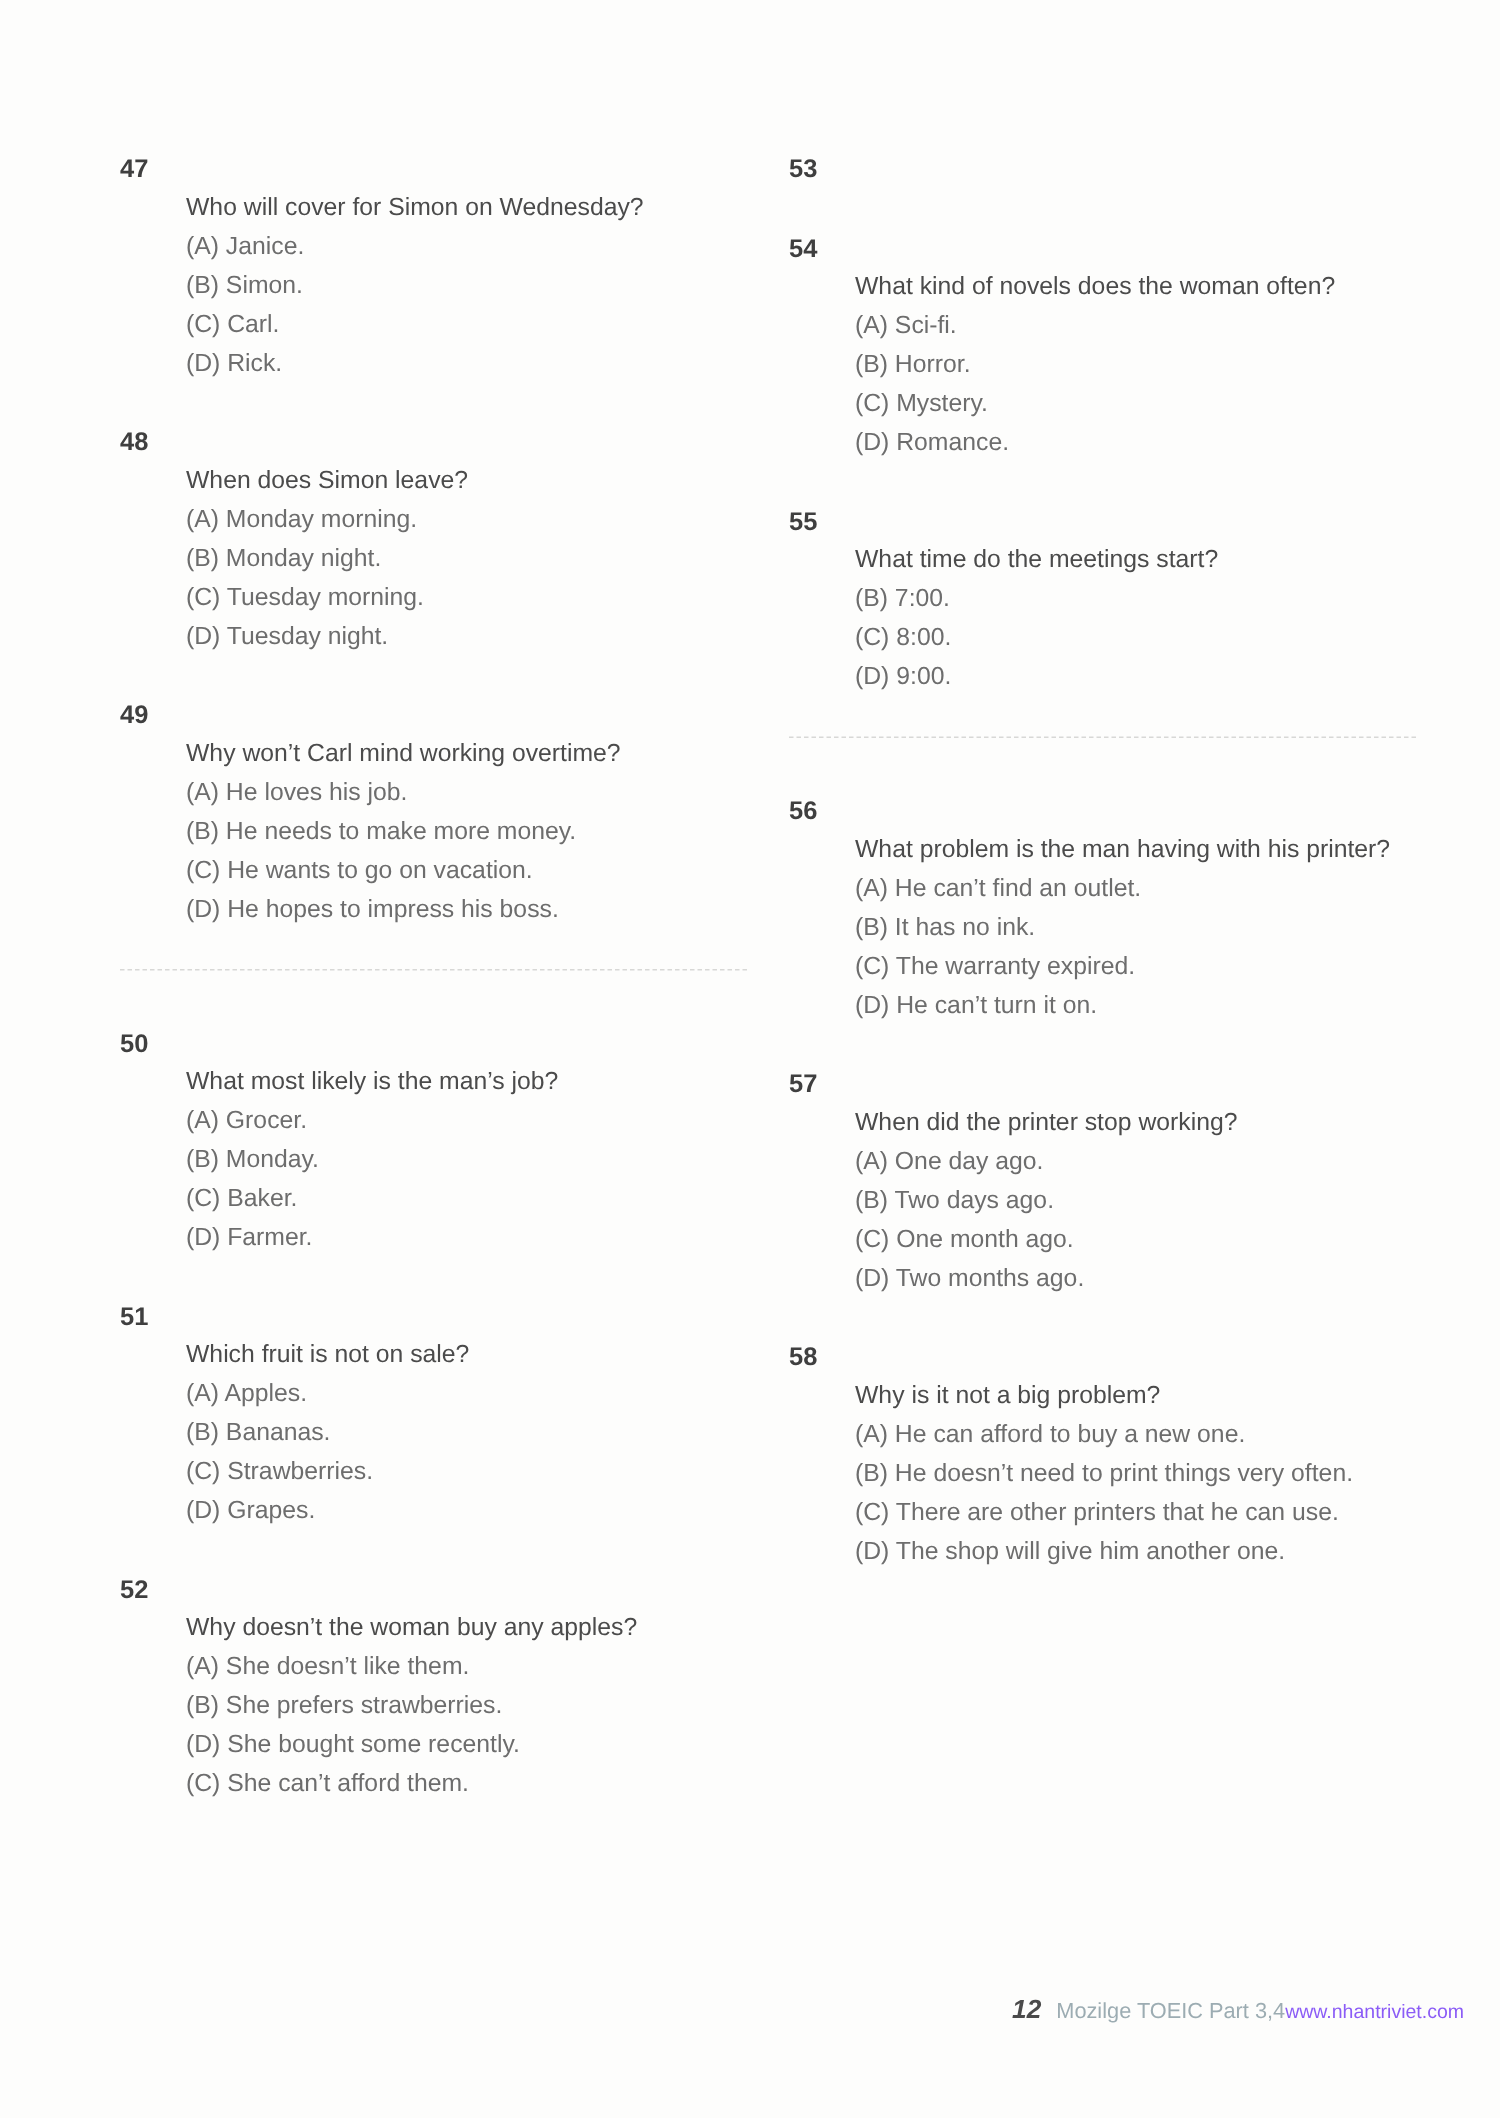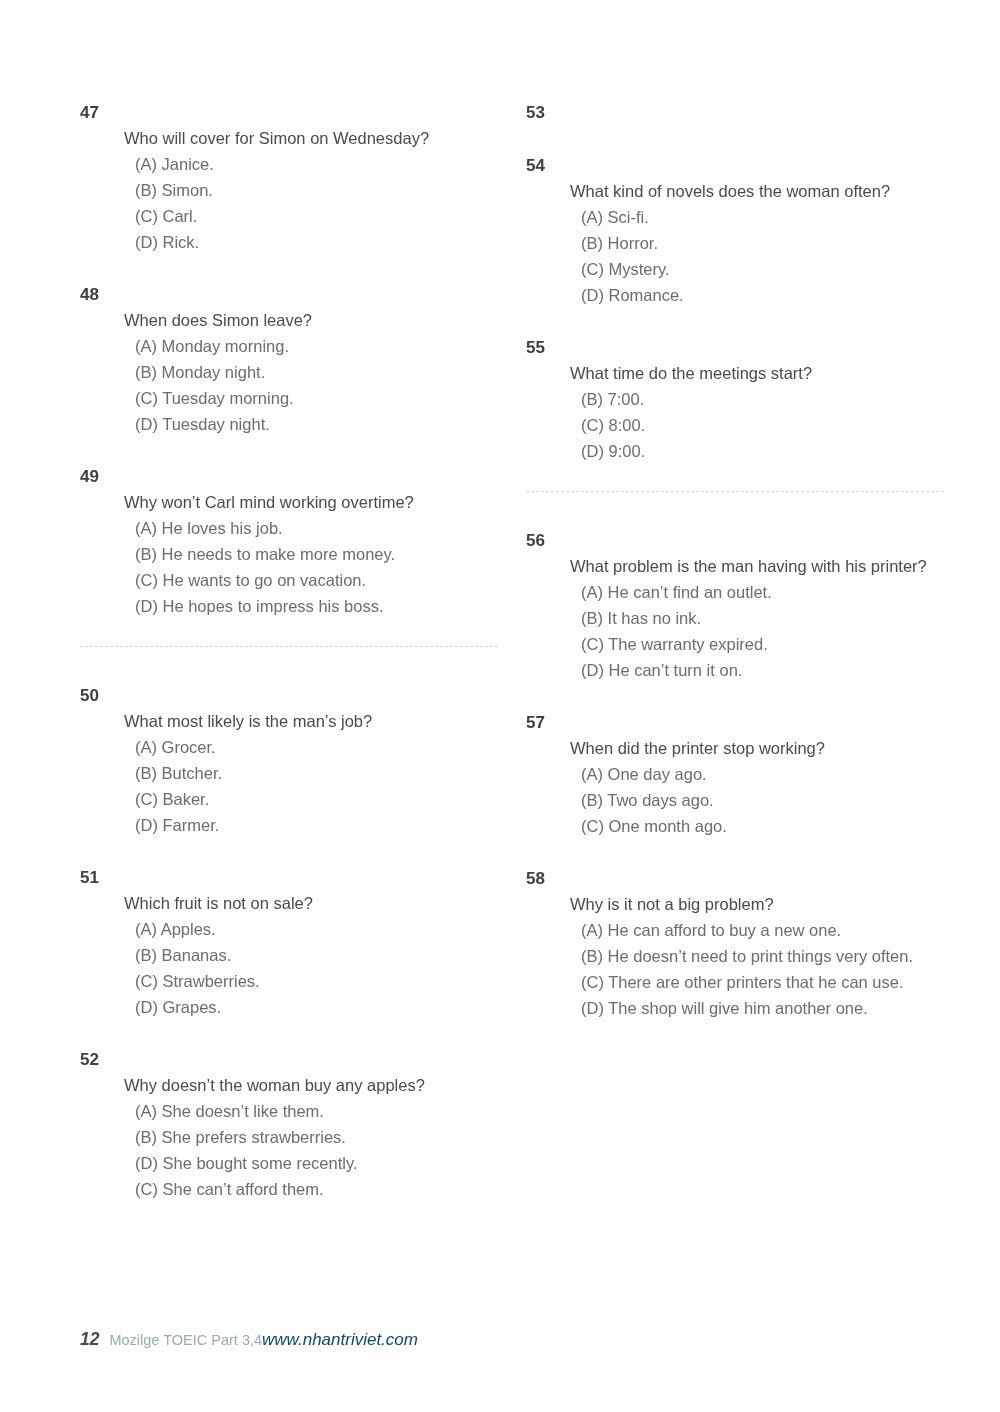--- a/index.html
+++ b/index.html
@@ -32,49 +32,47 @@
   .qtext {
     font-size:16.5px;
     color:#4b4b4b;
     line-height:26px;
     margin-top:25px;
   }
   .option {
     font-size:16.5px;
     color:#6d6d6d;
     line-height:26px;
-    margin-left:11px;
   }
   .divider {
     border-top:1px dashed #d8d8d6;
     margin:14px 0 36px 0;
   }
   .footer {
     position:absolute;
     left:80px; right:72px; bottom:62px;
     display:flex;
-    justify-content:flex-start;
+    justify-content:flex-end;
     align-items:baseline;
   }
   .footer-left { display:flex; align-items:baseline; }
   .page-num {
     font-weight:bold;
     font-style:italic;
     font-size:17.5px;
     color:#4a4a4a;
     margin-right:10px;
   }
   .book-title {
     font-size:14.5px;
     color:#9cacb2;
   }
   .website {
-    font-size:17px;
-    color:#0c4a6e;
-    font-style:italic;
+    font-size:13px;
+    color:#8b5cf6;
   }
 </style>
 </head>
 <body>
 
 <div class="page">
   <div class="content">
 
     <div class="col">
 
@@ -111,21 +109,21 @@
         </div>
       </div>
 
       <div class="divider"></div>
 
       <div class="question">
         <div class="qnum">50</div>
         <div class="qbody">
           <div class="qtext">What most likely is the man’s job?</div>
           <div class="option">(A) Grocer.</div>
-          <div class="option">(B) Butcher.</div>
+          <div class="option">(B) Monday.</div>
           <div class="option">(C) Baker.</div>
           <div class="option">(D) Farmer.</div>
         </div>
       </div>
 
       <div class="question">
         <div class="qnum">51</div>
         <div class="qbody">
           <div class="qtext">Which fruit is not on sale?</div>
           <div class="option">(A) Apples.</div>
@@ -188,20 +186,21 @@
         </div>
       </div>
 
       <div class="question">
         <div class="qnum">57</div>
         <div class="qbody">
           <div class="qtext">When did the printer stop working?</div>
           <div class="option">(A) One day ago.</div>
           <div class="option">(B) Two days ago.</div>
           <div class="option">(C) One month ago.</div>
+          <div class="option">(D) Two months ago.</div>
         </div>
       </div>
 
       <div class="question">
         <div class="qnum">58</div>
         <div class="qbody">
           <div class="qtext">Why is it not a big problem?</div>
           <div class="option">(A) He can afford to buy a new one.</div>
           <div class="option">(B) He doesn’t need to print things very often.</div>
           <div class="option">(C) There are other printers that he can use.</div>

